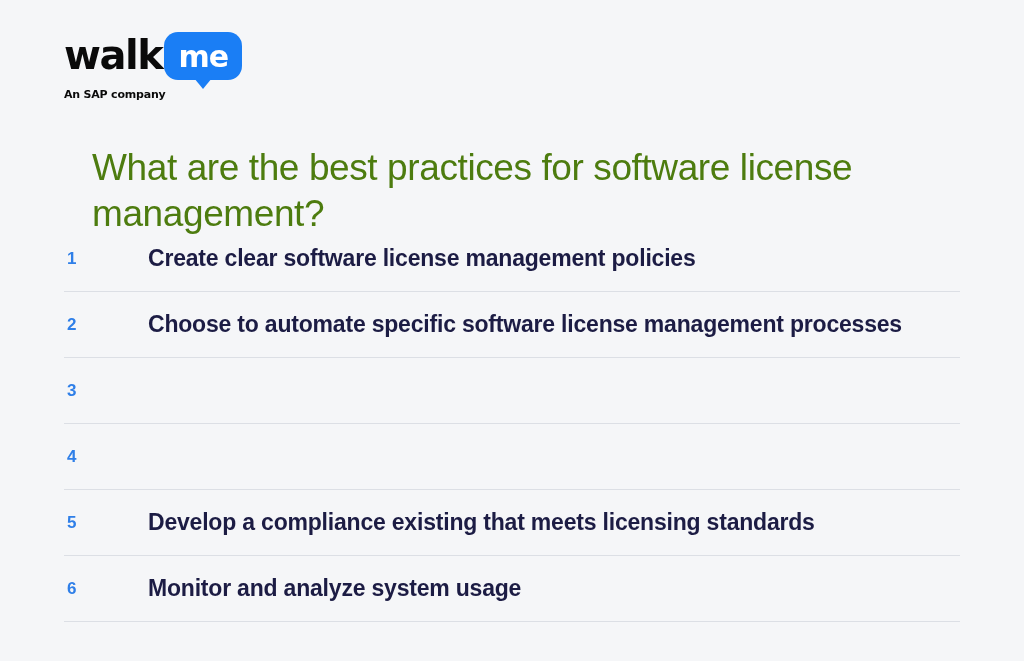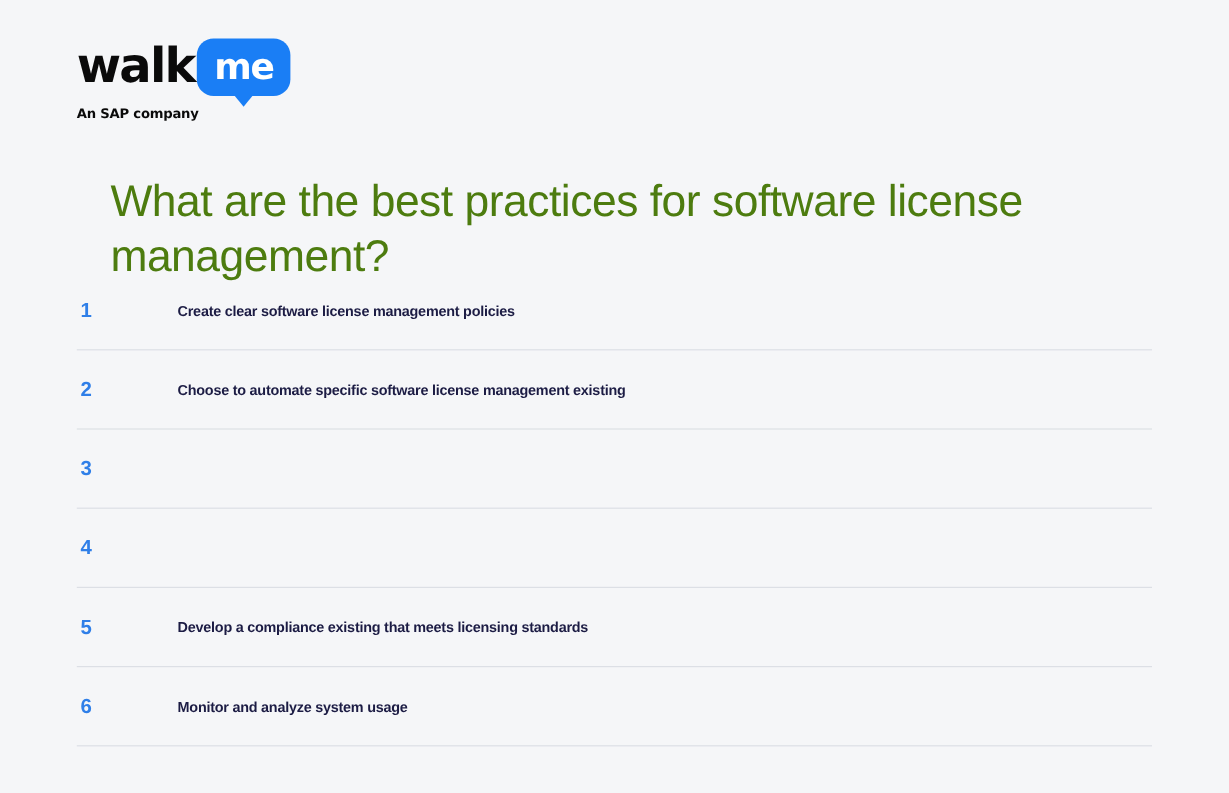--- a/index.html
+++ b/index.html
@@ -115,21 +115,21 @@
   .practice-num {
     width: 84px;
     flex: 0 0 84px;
     font-size: 17px;
     font-weight: 600;
     color: #2f7fe8;
     padding-left: 3px;
     box-sizing: border-box;
   }
   .practice-text {
-    font-size: 12px;
+    font-size: 23px;
     font-weight: 700;
     color: #1c1c44;
     letter-spacing: -0.2px;
   }
 </style>
 </head>
 <body>
 
 <div class="page">
 
@@ -148,21 +148,21 @@
 
   <div class="practice-list">
 
     <div class="practice-row">
       <span class="practice-num">1</span>
       <span class="practice-text">Create clear software license management policies</span>
     </div>
 
     <div class="practice-row">
       <span class="practice-num">2</span>
-      <span class="practice-text">Choose to automate specific software license management existing</span>
+      <span class="practice-text">Choose to automate specific software license management processes</span>
     </div>
 
     <div class="practice-row">
       <span class="practice-num">3</span>
     </div>
 
     <div class="practice-row">
       <span class="practice-num">4</span>
     </div>
 

